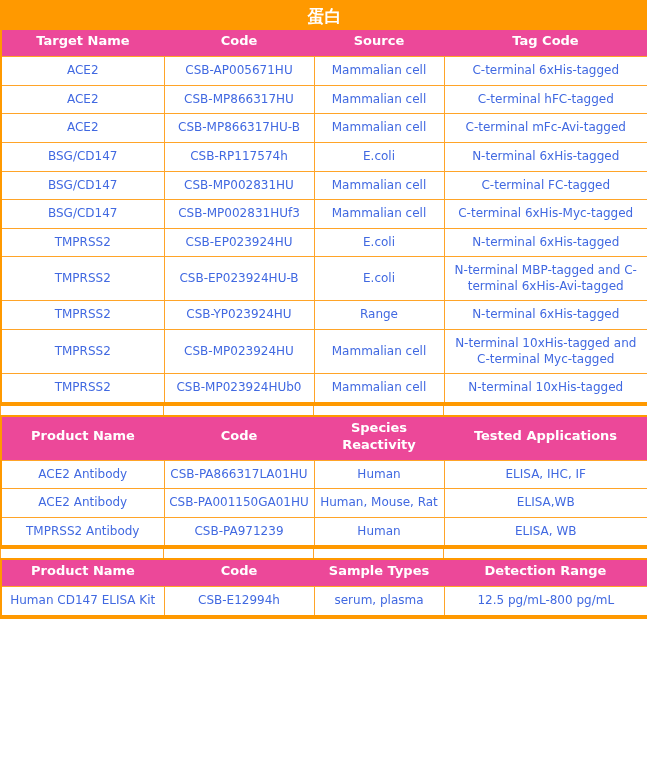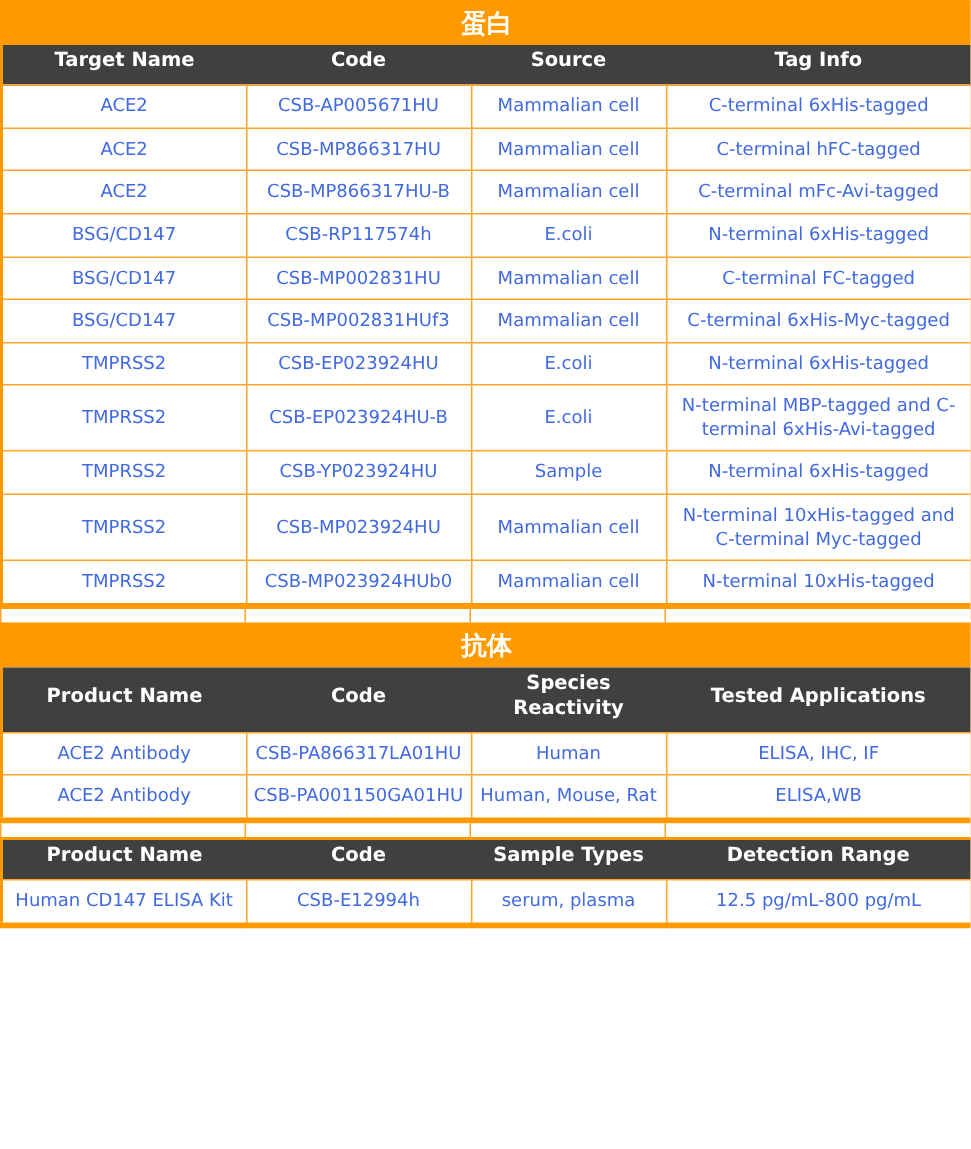--- a/index.html
+++ b/index.html
@@ -23,21 +23,21 @@
     background: #FF9900;
     color: #ffffff;
     font-weight: bold;
     font-size: 17px;
     text-align: center;
     padding: 4px 0 3px 0;
     border: 0;
     line-height: 1.25;
   }
   table.data-table th {
-    background: #404040;
+    background: #ec4899;
     color: #ffffff;
     font-weight: bold;
     font-size: 13px;
     text-align: center;
     vertical-align: middle;
     padding: 3px 2px 6px 2px;
     border: 0;
     line-height: 1.3;
   }
   table.data-table td.cell {
@@ -80,21 +80,21 @@
         <col style="width: 204px;">
       </colgroup>
       <tbody>
         <tr class="title-row">
           <td colspan="4">蛋白</td>
         </tr>
         <tr>
           <th>Target Name</th>
           <th>Code</th>
           <th>Source</th>
-          <th>Tag Info</th>
+          <th>Tag Code</th>
         </tr>
         <tr>
           <td class="cell first">ACE2</td>
           <td class="cell">CSB-AP005671HU</td>
           <td class="cell">Mammalian cell</td>
           <td class="cell">C-terminal 6xHis-tagged</td>
         </tr>
         <tr>
           <td class="cell first">ACE2</td>
           <td class="cell">CSB-MP866317HU</td>
@@ -133,21 +133,21 @@
         </tr>
         <tr>
           <td class="cell first">TMPRSS2</td>
           <td class="cell">CSB-EP023924HU-B</td>
           <td class="cell">E.coli</td>
           <td class="cell">N-terminal MBP-tagged and C-terminal 6xHis-Avi-tagged</td>
         </tr>
         <tr>
           <td class="cell first">TMPRSS2</td>
           <td class="cell">CSB-YP023924HU</td>
-          <td class="cell">Sample</td>
+          <td class="cell">Range</td>
           <td class="cell">N-terminal 6xHis-tagged</td>
         </tr>
         <tr>
           <td class="cell first">TMPRSS2</td>
           <td class="cell">CSB-MP023924HU</td>
           <td class="cell">Mammalian cell</td>
           <td class="cell">N-terminal 10xHis-tagged and C-terminal Myc-tagged</td>
         </tr>
         <tr>
           <td class="cell first">TMPRSS2</td>
@@ -174,41 +174,44 @@
       </tbody>
     </table>
     <table class="data-table">
       <colgroup>
         <col style="width: 163px;">
         <col style="width: 150px;">
         <col style="width: 130px;">
         <col style="width: 204px;">
       </colgroup>
       <tbody>
-        <tr class="title-row">
-          <td colspan="4">抗体</td>
-        </tr>
         <tr>
           <th>Product Name</th>
           <th>Code</th>
           <th>Species Reactivity</th>
           <th>Tested Applications</th>
         </tr>
         <tr>
           <td class="cell first">ACE2 Antibody</td>
           <td class="cell">CSB-PA866317LA01HU</td>
           <td class="cell">Human</td>
           <td class="cell">ELISA, IHC, IF</td>
         </tr>
         <tr>
           <td class="cell first">ACE2 Antibody</td>
           <td class="cell">CSB-PA001150GA01HU</td>
           <td class="cell">Human, Mouse, Rat</td>
           <td class="cell">ELISA,WB</td>
         </tr>
+        <tr>
+          <td class="cell first">TMPRSS2 Antibody</td>
+          <td class="cell">CSB-PA971239</td>
+          <td class="cell">Human</td>
+          <td class="cell">ELISA, WB</td>
+        </tr>
       </tbody>
     </table>
     <table class="spacer-table">
       <colgroup>
         <col style="width: 163px;">
         <col style="width: 150px;">
         <col style="width: 130px;">
         <col style="width: 204px;">
       </colgroup>
       <tbody>

